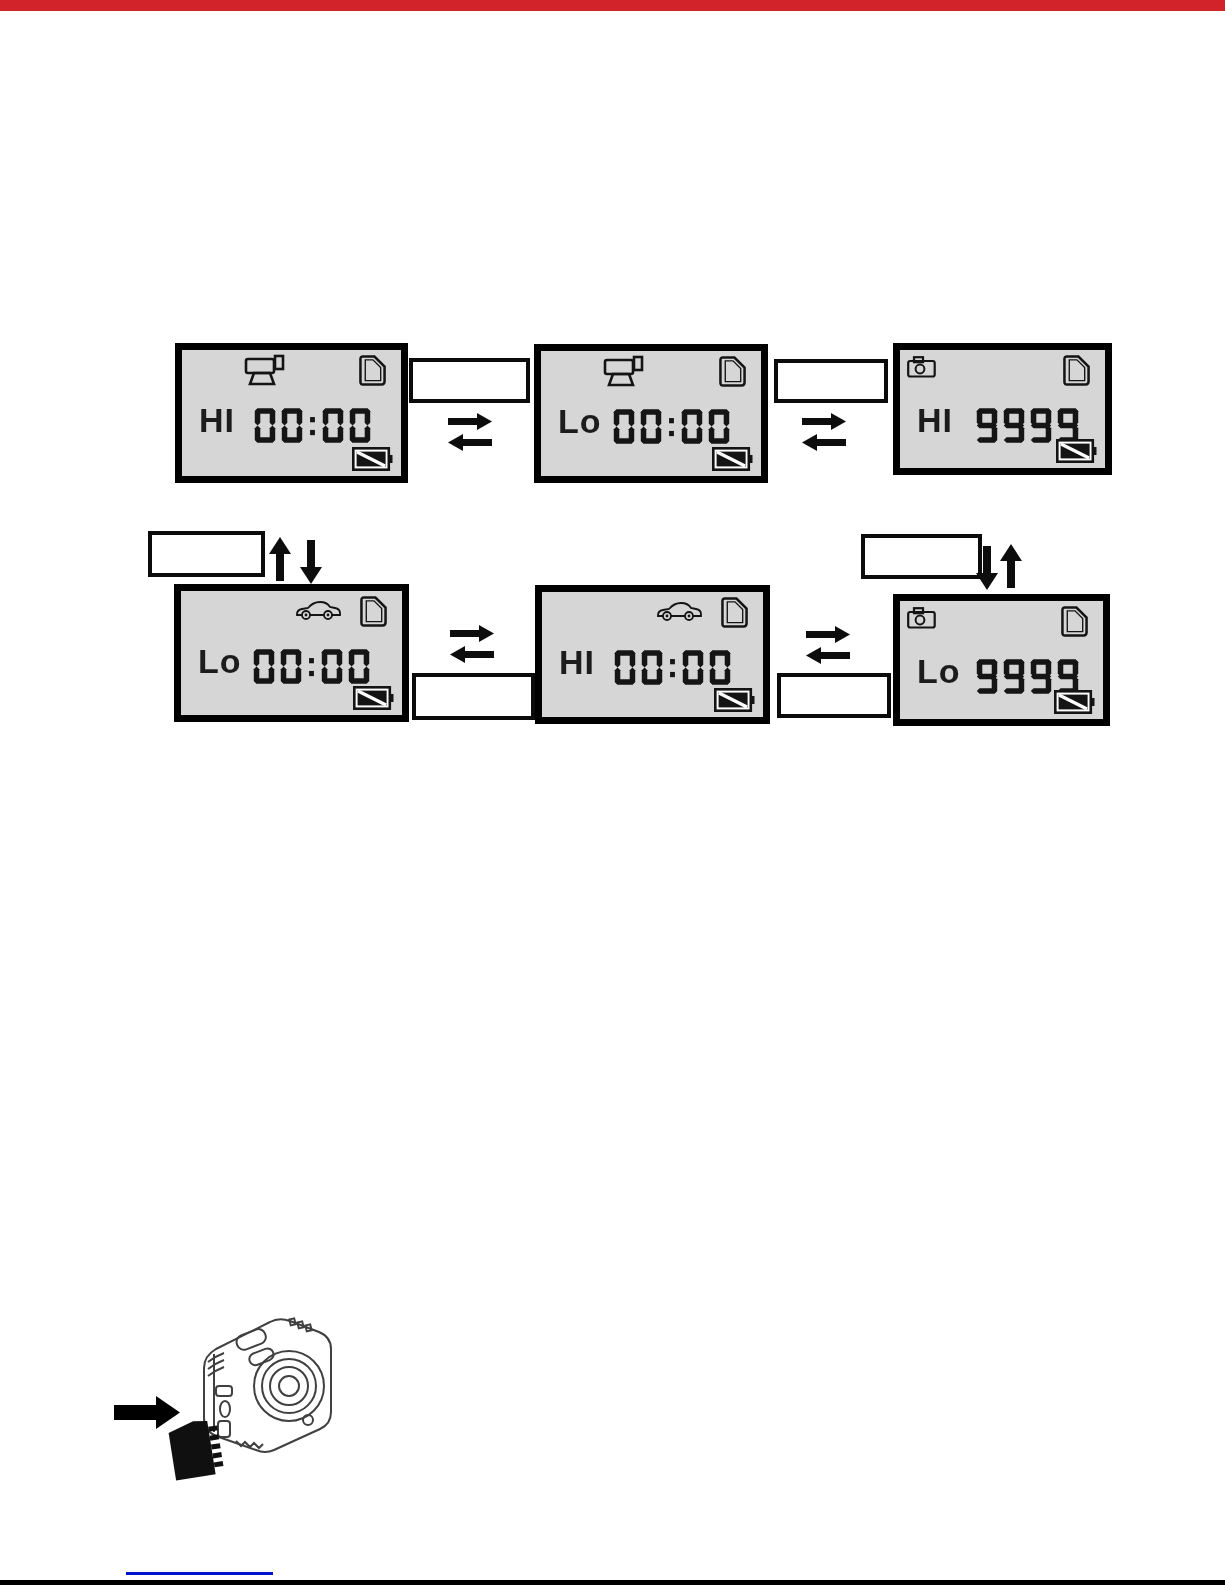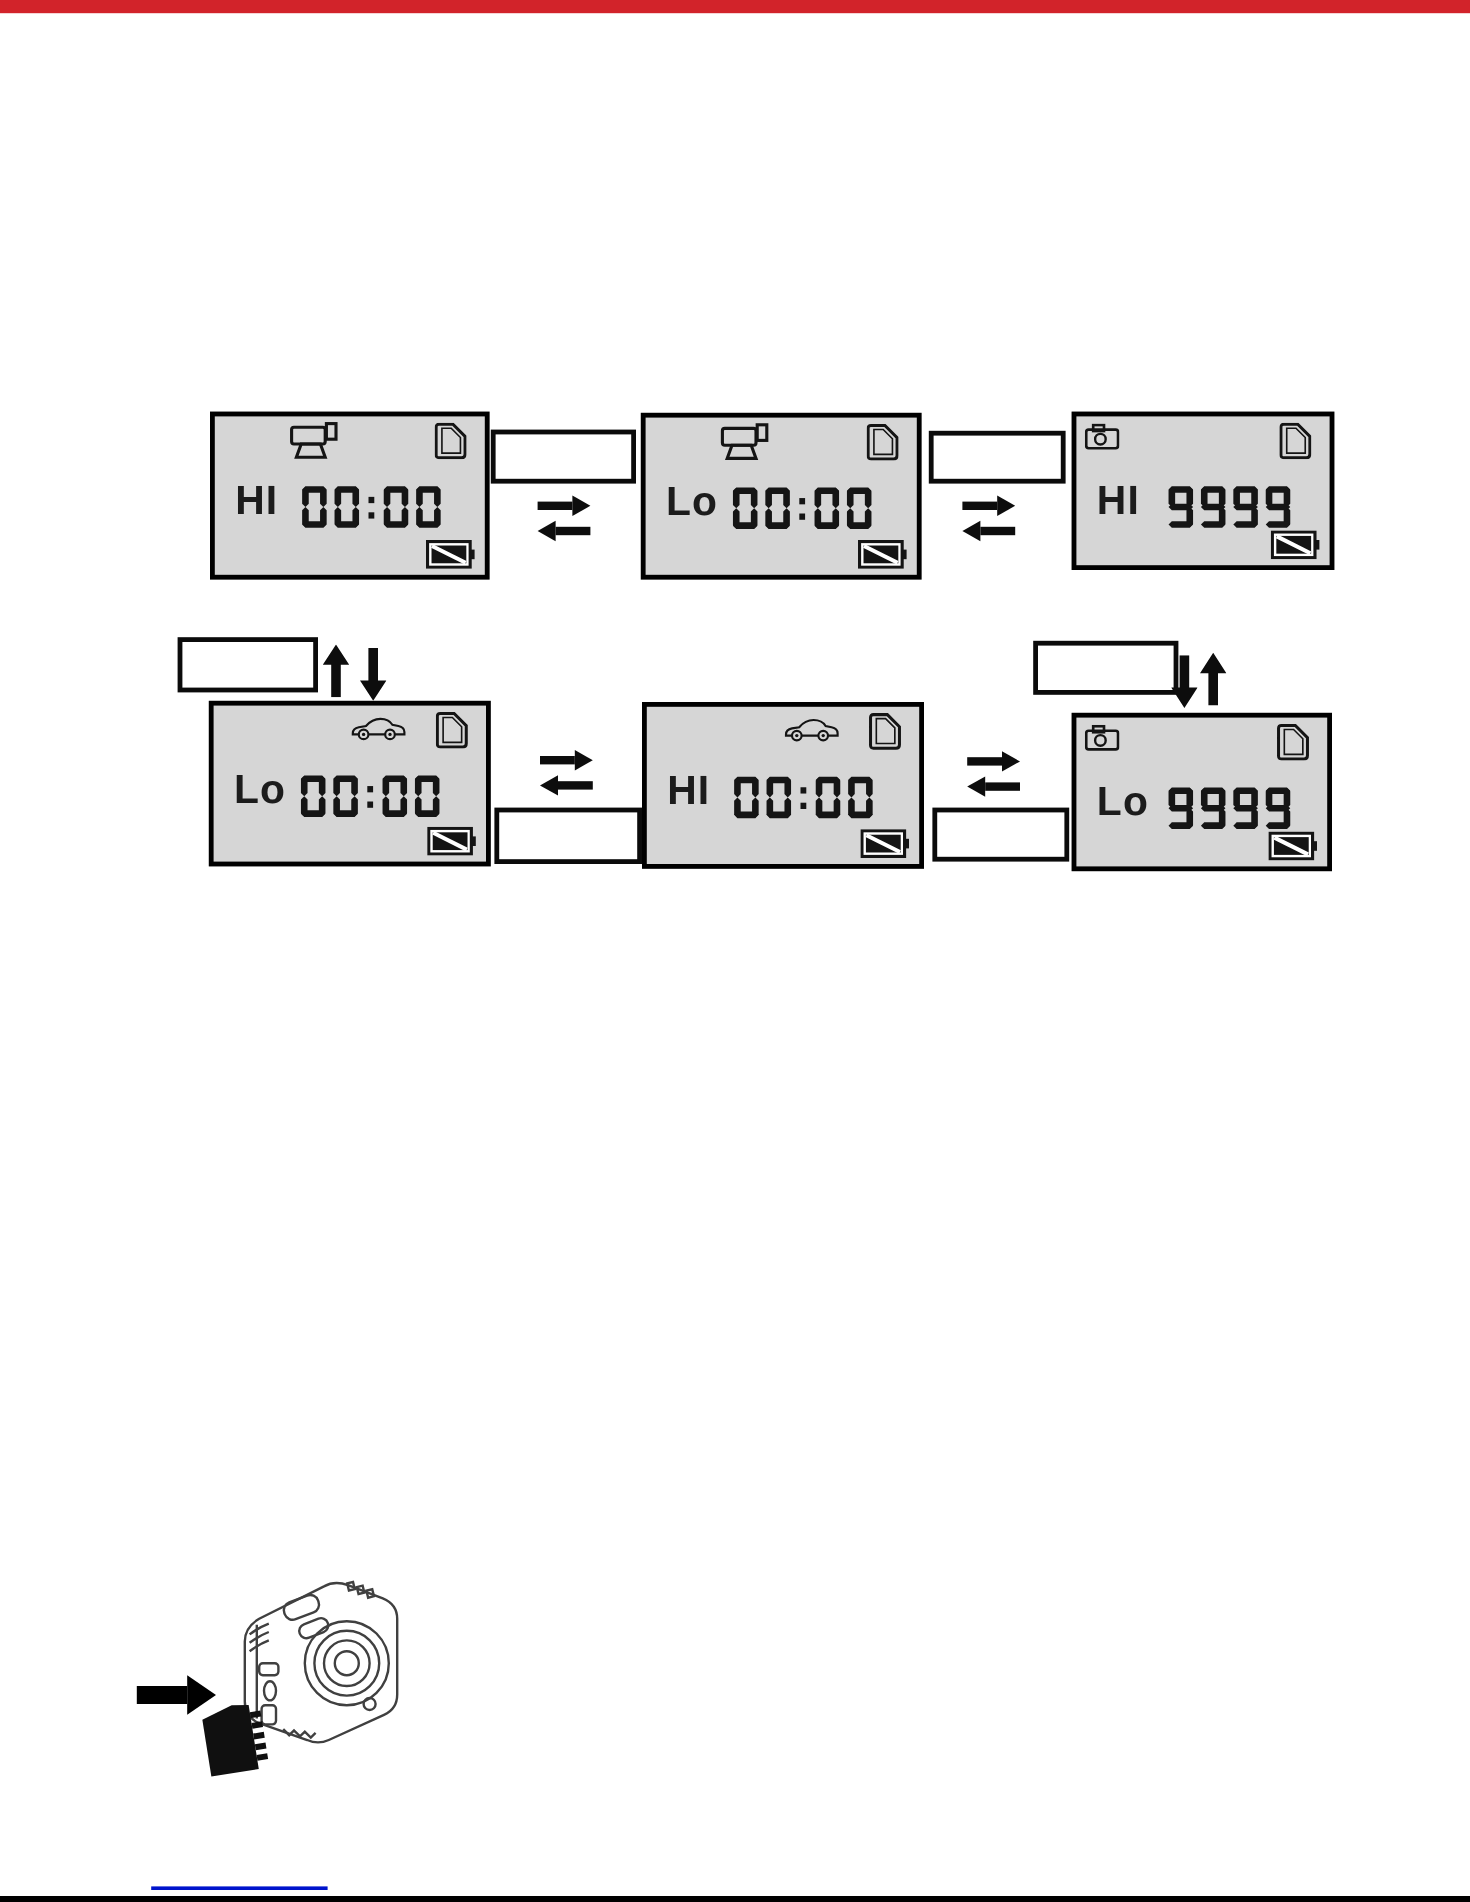--- a/index.html
+++ b/index.html
@@ -3,21 +3,21 @@
 <meta charset="utf-8">
 <style>
   html,body{margin:0;padding:0;background:#fff;}
   .page{position:relative;width:1225px;height:1585px;background:#ffffff;overflow:hidden;
         font-family:"Liberation Sans", sans-serif;}
   .top-bar{position:absolute;left:0;top:0;width:1225px;height:11px;background:#d2232a;}
   .bottom-bar{position:absolute;left:0;top:1580px;width:1225px;height:5px;background:#000;}
   .link-underline{position:absolute;left:126px;top:1572px;width:147px;height:3px;background:#0014cc;}
 
   
-  .lcd{position:absolute;background:#d6d6d6;border:4px solid #000000;box-sizing:border-box;}
+  .lcd{position:absolute;background:#d6d6d6;border:7px solid #000000;box-sizing:border-box;}
   .p1{left:175px;top:343px;width:233px;height:140px;}
   .p2{left:534px;top:344px;width:234px;height:139px;}
   .p3{left:893px;top:343px;width:219px;height:132px;}
   .p4{left:174px;top:584px;width:235px;height:138px;}
   .p5{left:535px;top:585px;width:235px;height:139px;}
   .p6{left:893px;top:594px;width:217px;height:132px;}
 
   .mode-label{position:absolute;left:17px;top:53px;font-size:34px;font-weight:700;
               color:#1c1c1c;line-height:1;letter-spacing:1px;}
   .digits{position:absolute;left:72px;top:57px;display:flex;gap:5px;align-items:flex-start;}

